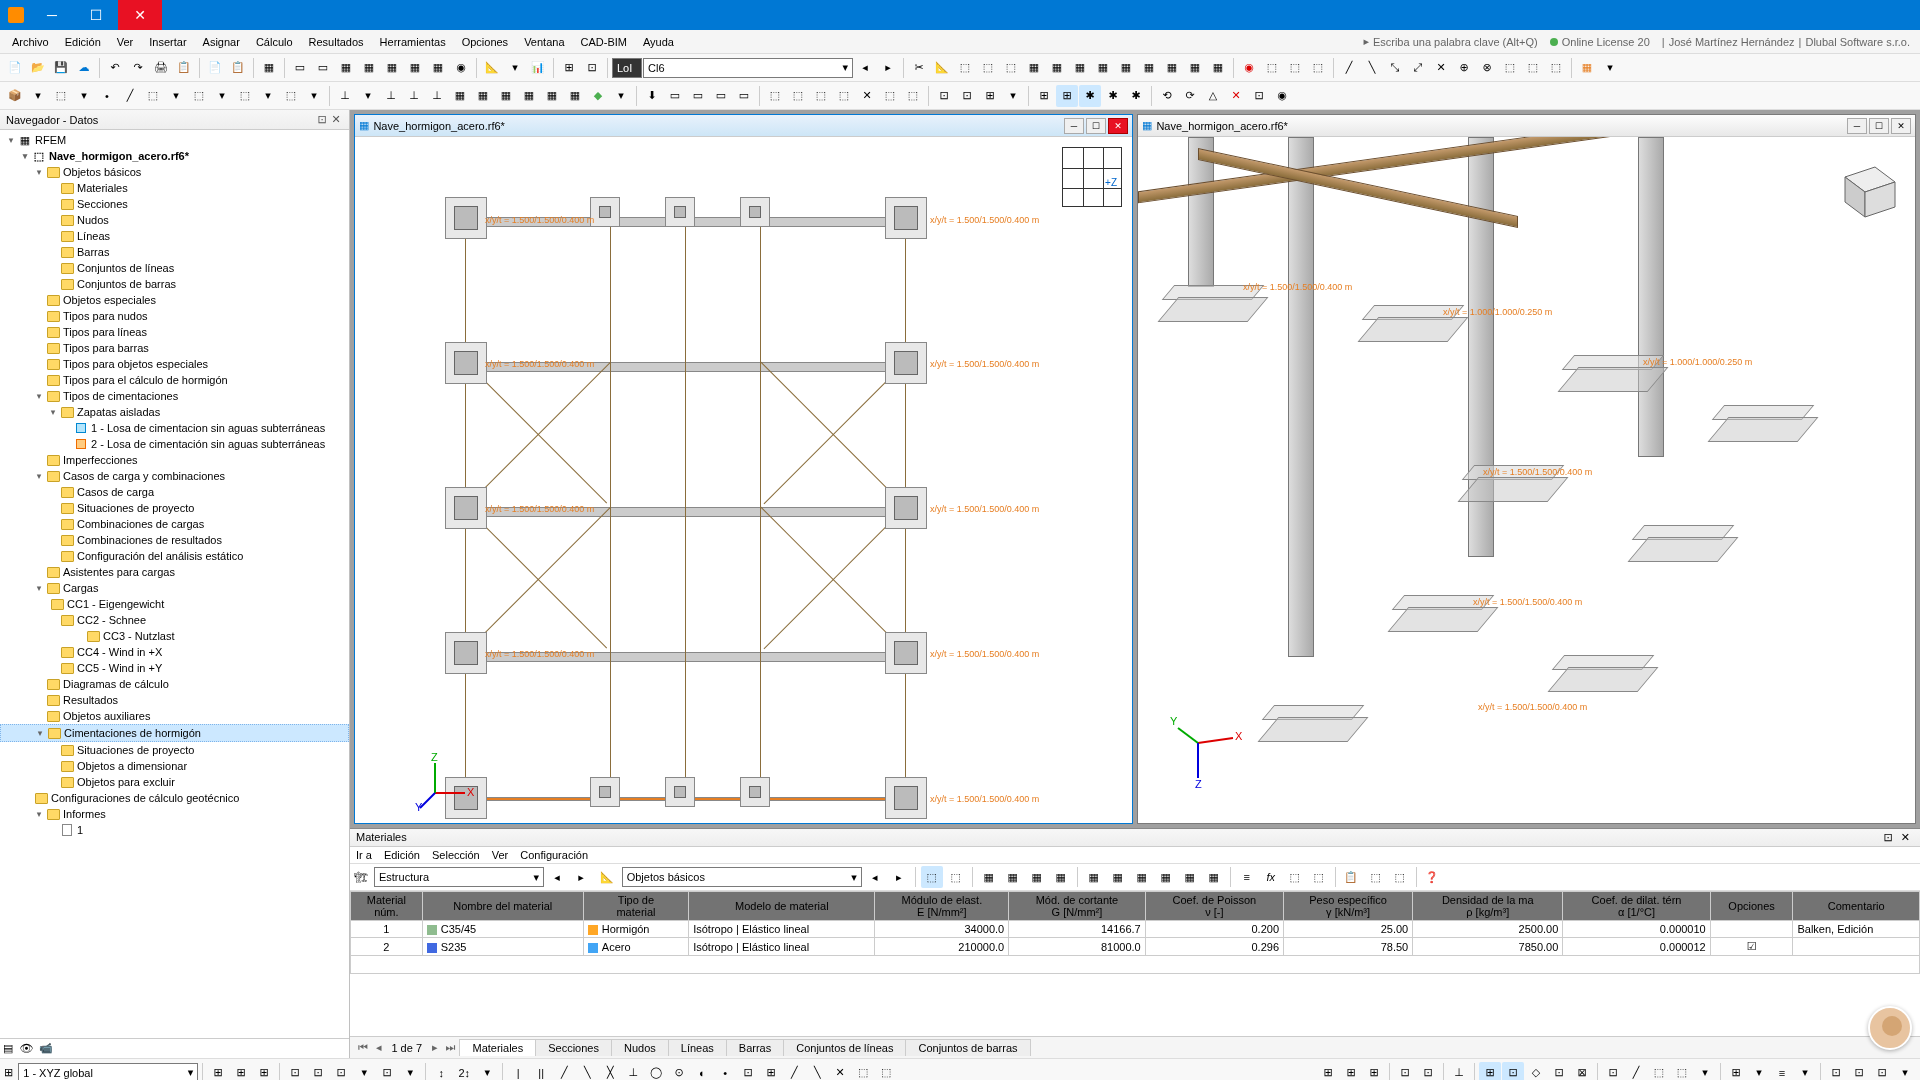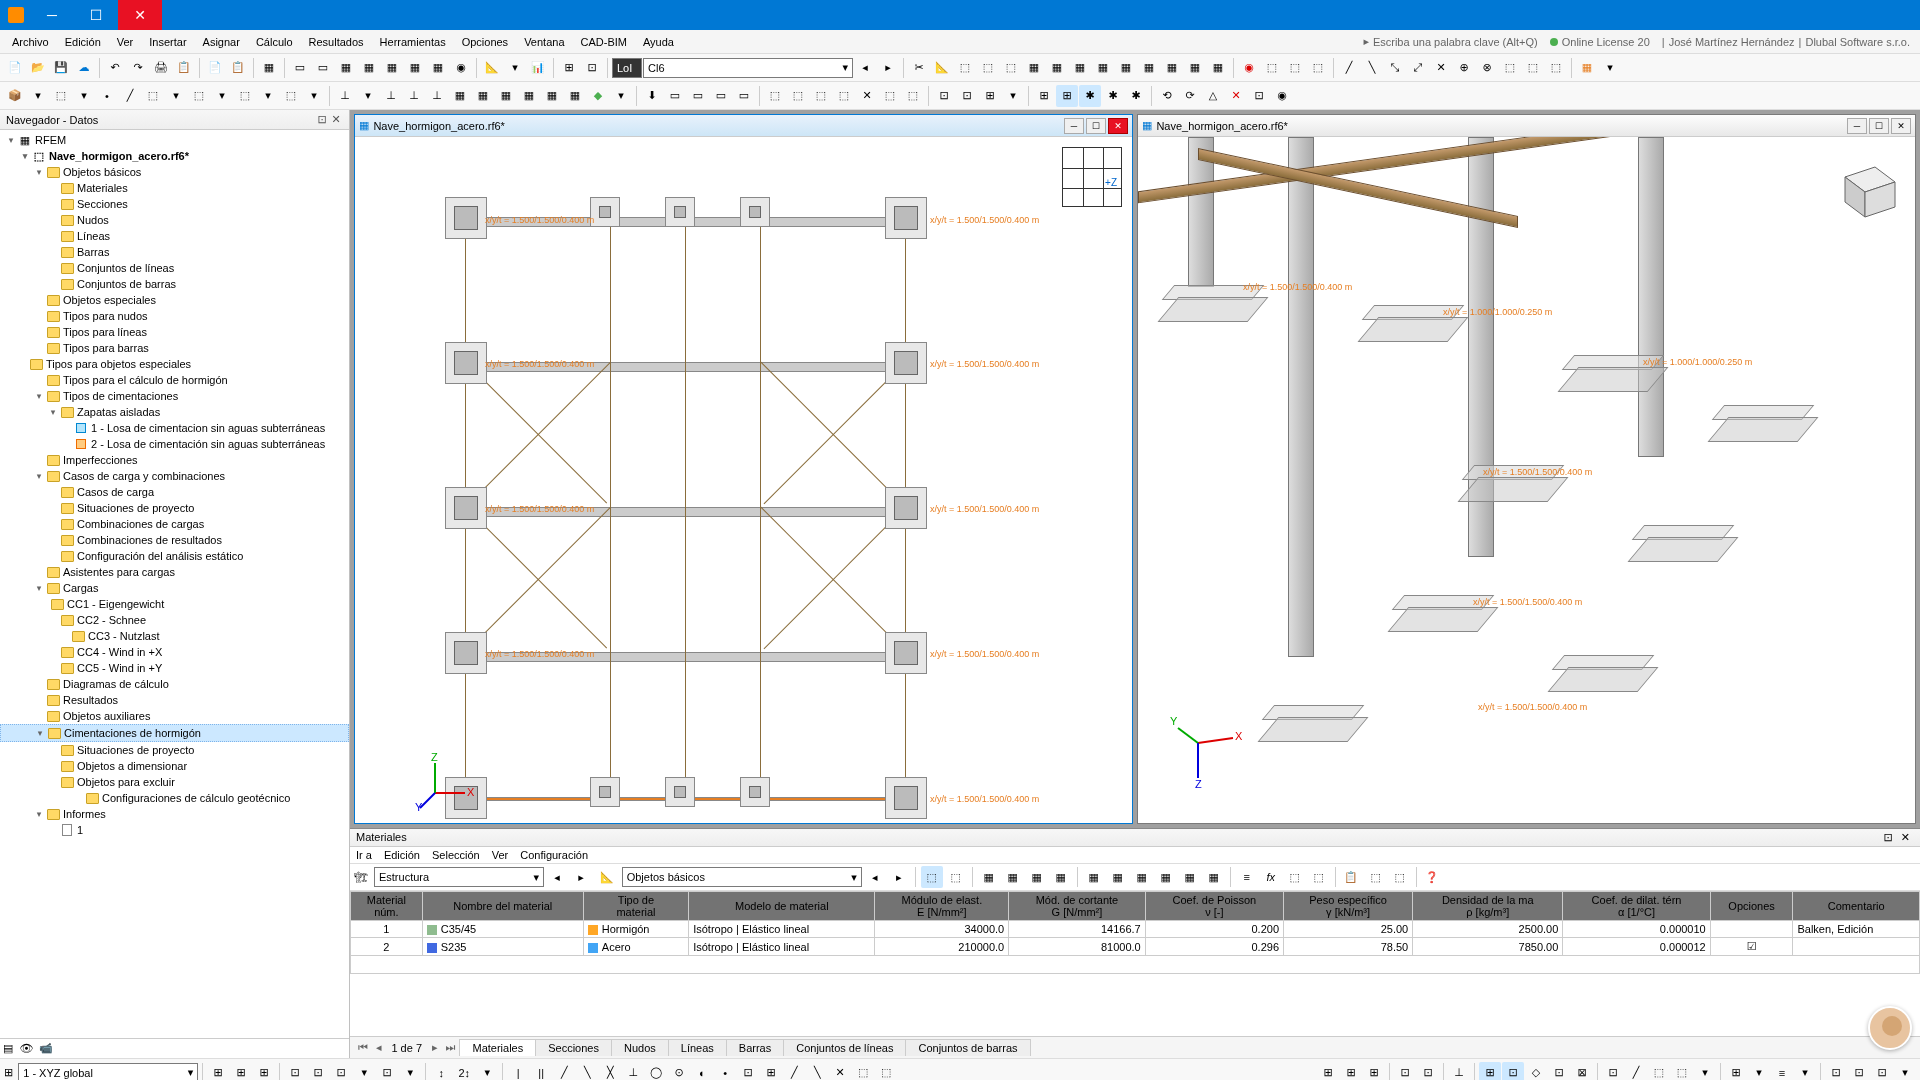--- a/index.html
+++ b/index.html
@@ -342,21 +342,21 @@
           </span>
           <span>Tipos para líneas</span>
         </div>
         <div class="tn" style="padding-left:32px">
           <span class="tw"> </span>
           <span class="ic">
             <span class="folder"></span>
           </span>
           <span>Tipos para barras</span>
         </div>
-        <div class="tn" style="padding-left:15px">
+        <div class="tn" style="padding-left:32px">
           <span class="tw"> </span>
           <span class="ic">
             <span class="folder"></span>
           </span>
           <span>Tipos para objetos especiales</span>
         </div>
         <div class="tn" style="padding-left:32px">
           <span class="tw"> </span>
           <span class="ic">
             <span class="folder"></span>
@@ -461,21 +461,21 @@
           </span>
           <span>CC1 - Eigengewicht</span>
         </div>
         <div class="tn" style="padding-left:46px">
           <span class="tw"> </span>
           <span class="ic">
             <span class="folder"></span>
           </span>
           <span>CC2 - Schnee</span>
         </div>
-        <div class="tn" style="padding-left:57px">
+        <div class="tn" style="padding-left:72px">
           <span class="tw"> </span>
           <span class="ic">
             <span class="folder"></span>
           </span>
           <span>CC3 - Nutzlast</span>
         </div>
         <div class="tn" style="padding-left:46px">
           <span class="tw"> </span>
           <span class="ic">
             <span class="folder"></span>
@@ -531,21 +531,21 @@
           </span>
           <span>Objetos a dimensionar</span>
         </div>
         <div class="tn" style="padding-left:46px">
           <span class="tw"> </span>
           <span class="ic">
             <span class="folder"></span>
           </span>
           <span>Objetos para excluir</span>
         </div>
-        <div class="tn" style="padding-left:71px">
+        <div class="tn" style="padding-left:20px">
           <span class="tw"> </span>
           <span class="ic">
             <span class="folder"></span>
           </span>
           <span>Configuraciones de cálculo geotécnico</span>
         </div>
         <div class="tn" style="padding-left:32px">
           <span class="tw">▾</span>
           <span class="ic">
             <span class="folder"></span>

